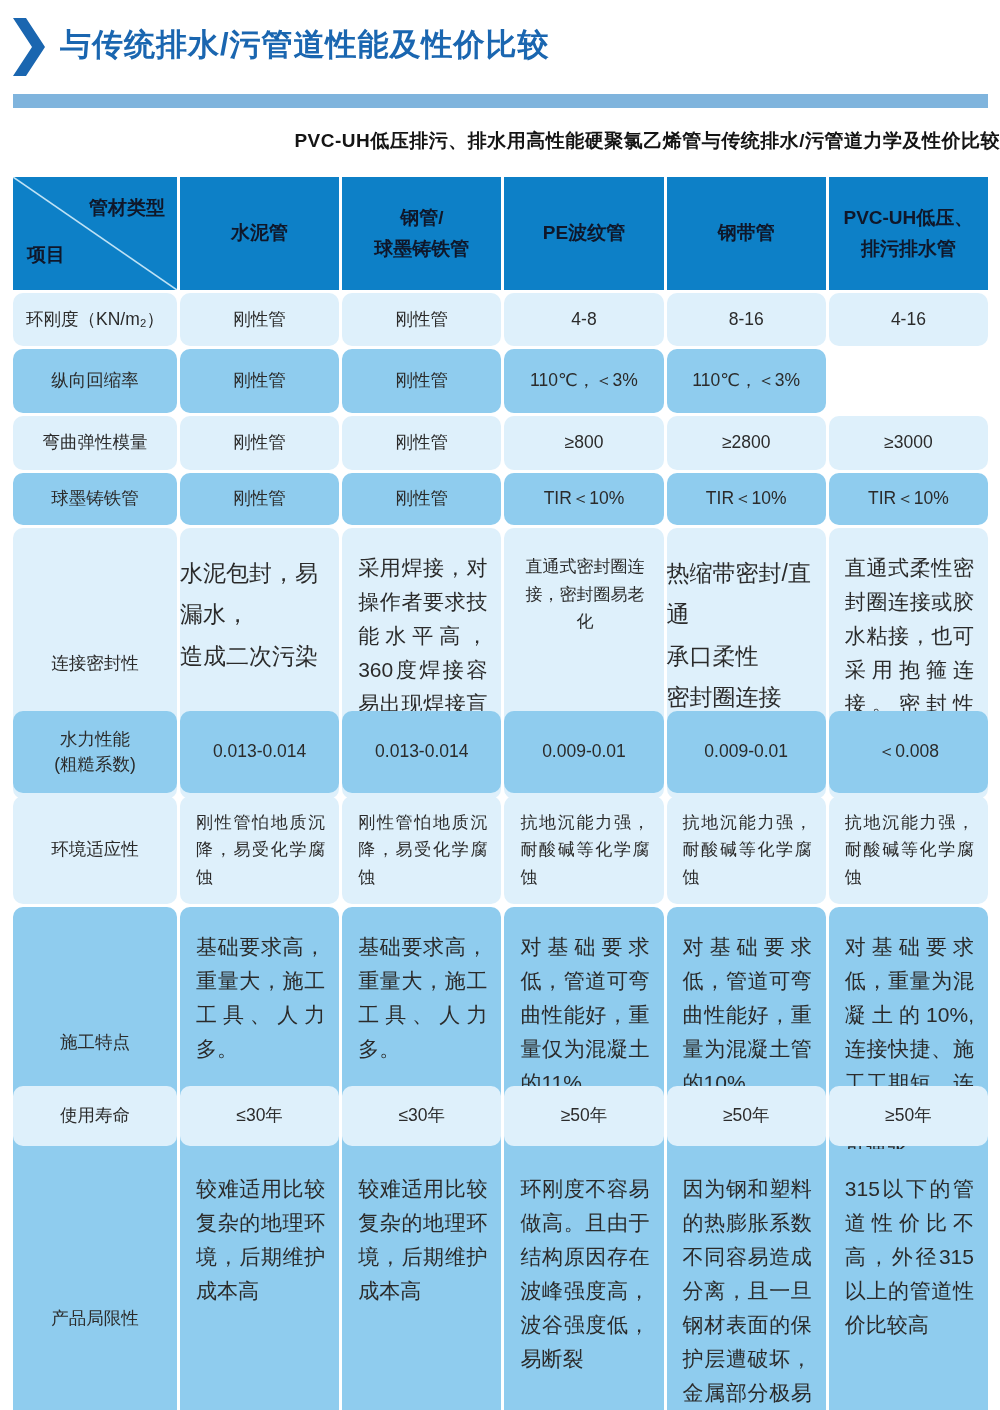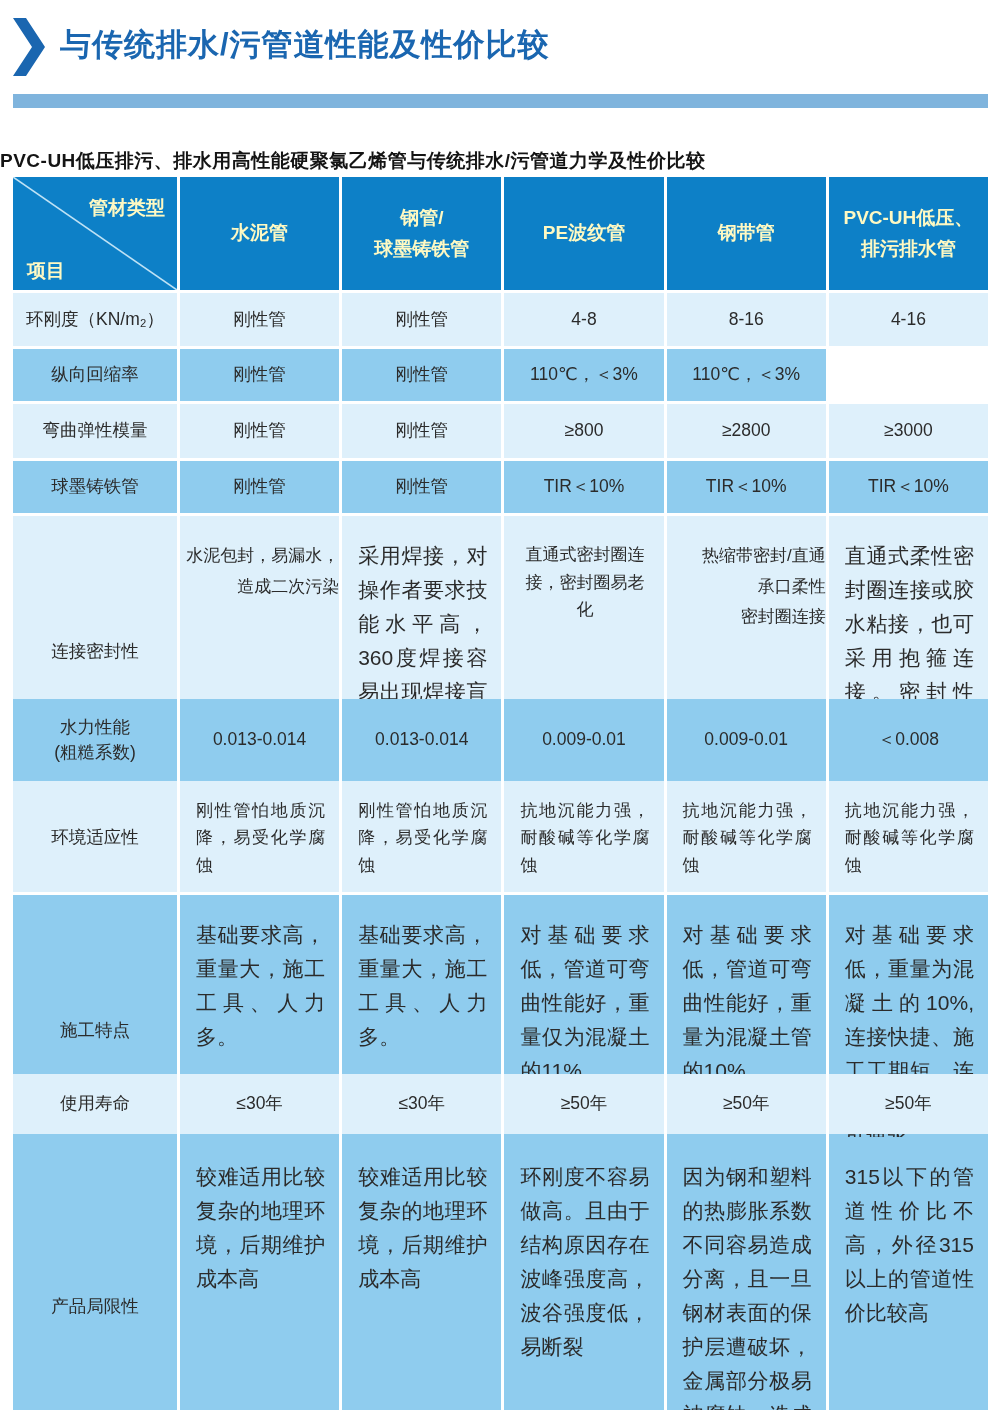--- a/index.html
+++ b/index.html
@@ -13,46 +13,46 @@
   *{margin:0;padding:0;box-sizing:border-box;}
   html,body{background:#ffffff;}
   body{font-family:"Liberation Sans","DejaVu Sans",sans-serif;}
   .page{position:relative;width:1000px;height:1410px;background:#ffffff;overflow:hidden;}
 
   
   .chevron{position:absolute;left:12px;top:17px;}
   .page-title{position:absolute;left:60px;top:24px;font-size:31px;font-weight:700;
     color:var(--accent);letter-spacing:1px;}
   .divider-bar{position:absolute;left:13px;top:94px;width:975px;height:14px;background:var(--bar);}
-  .table-subtitle{position:absolute;left:0;top:128px;width:1000px;text-align:left;
-    font-size:19px;font-weight:700;color:#141414;letter-spacing:.5px;margin-top:20px;}
+  .table-subtitle{position:absolute;left:0;top:128px;width:1000px;text-align:right;
+    font-size:19px;font-weight:700;color:#141414;letter-spacing:.5px;}
 
   
   .table{position:absolute;left:13px;top:177px;width:975px;}
   .grid-row{display:grid;grid-template-columns:164px repeat(5,1fr);column-gap:3px;margin-top:3px;}
   .grid-row.header{margin-top:0;height:113px;}
 
-  .hcell{background:var(--header-bg);color:#fef9c3;font-weight:700;font-size:19px;
+  .hcell{background:var(--header-bg);color:#0f172a;font-weight:700;font-size:19px;
     display:flex;align-items:center;justify-content:center;text-align:center;
     white-space:pre-line;line-height:1.6;}
   .corner{position:relative;}
   .corner svg{position:absolute;left:0;top:0;width:100%;height:100%;}
   .corner .tr{position:absolute;top:16px;right:12px;}
-  .corner .bl{position:absolute;bottom:4px;left:14px;}
-
-  .cell{display:flex;color:var(--cell-text);font-size:17.5px;}
+  .corner .bl{position:absolute;bottom:20px;left:14px;}
+
+  .cell{display:flex;color:var(--cell-text);font-size:17.5px;border-radius:10px;}
   .cell .txt{width:100%;white-space:pre-line;}
   .light{background:var(--row-light);}
   .dark{background:var(--row-dark);}
 
   .c{align-items:center;justify-content:center;}
   .c .txt{text-align:center;line-height:1.45;}
 
   .ct{align-items:flex-start;justify-content:center;padding-top:25px;}
-  .ct .txt{text-align:right;line-height:1.8;font-size:17px;}
+  .ct .txt{text-align:left;line-height:1.8;font-size:23px;}
 
   .lt{align-items:flex-start;padding:25px 14px 10px 16px;}
   .lt .txt{text-align:center;line-height:1.62;font-size:17px;}
 
   .j{align-items:flex-start;padding:23px 14px 10px 16px;}
   .j .txt{text-align:justify;text-align-last:left;line-height:1.62;font-size:21px;}
 
   .jm{align-items:center;padding:10px 14px 10px 16px;}
   .jm .txt{text-align:justify;text-align-last:left;line-height:1.62;font-size:17px;}
 
@@ -103,21 +103,21 @@
           <div class="cell c light">
             <div class="txt">4-8</div>
           </div>
           <div class="cell c light">
             <div class="txt">8-16</div>
           </div>
           <div class="cell c light">
             <div class="txt">4-16</div>
           </div>
         </div>
-        <div class="grid-row" style="height: 52px;">
+        <div class="grid-row" style="height: 64px;">
           <div class="cell c row-label dark">
             <div class="txt">纵向回缩率</div>
           </div>
           <div class="cell c dark">
             <div class="txt">刚性管</div>
           </div>
           <div class="cell c dark">
             <div class="txt">刚性管</div>
           </div>
           <div class="cell c dark">

